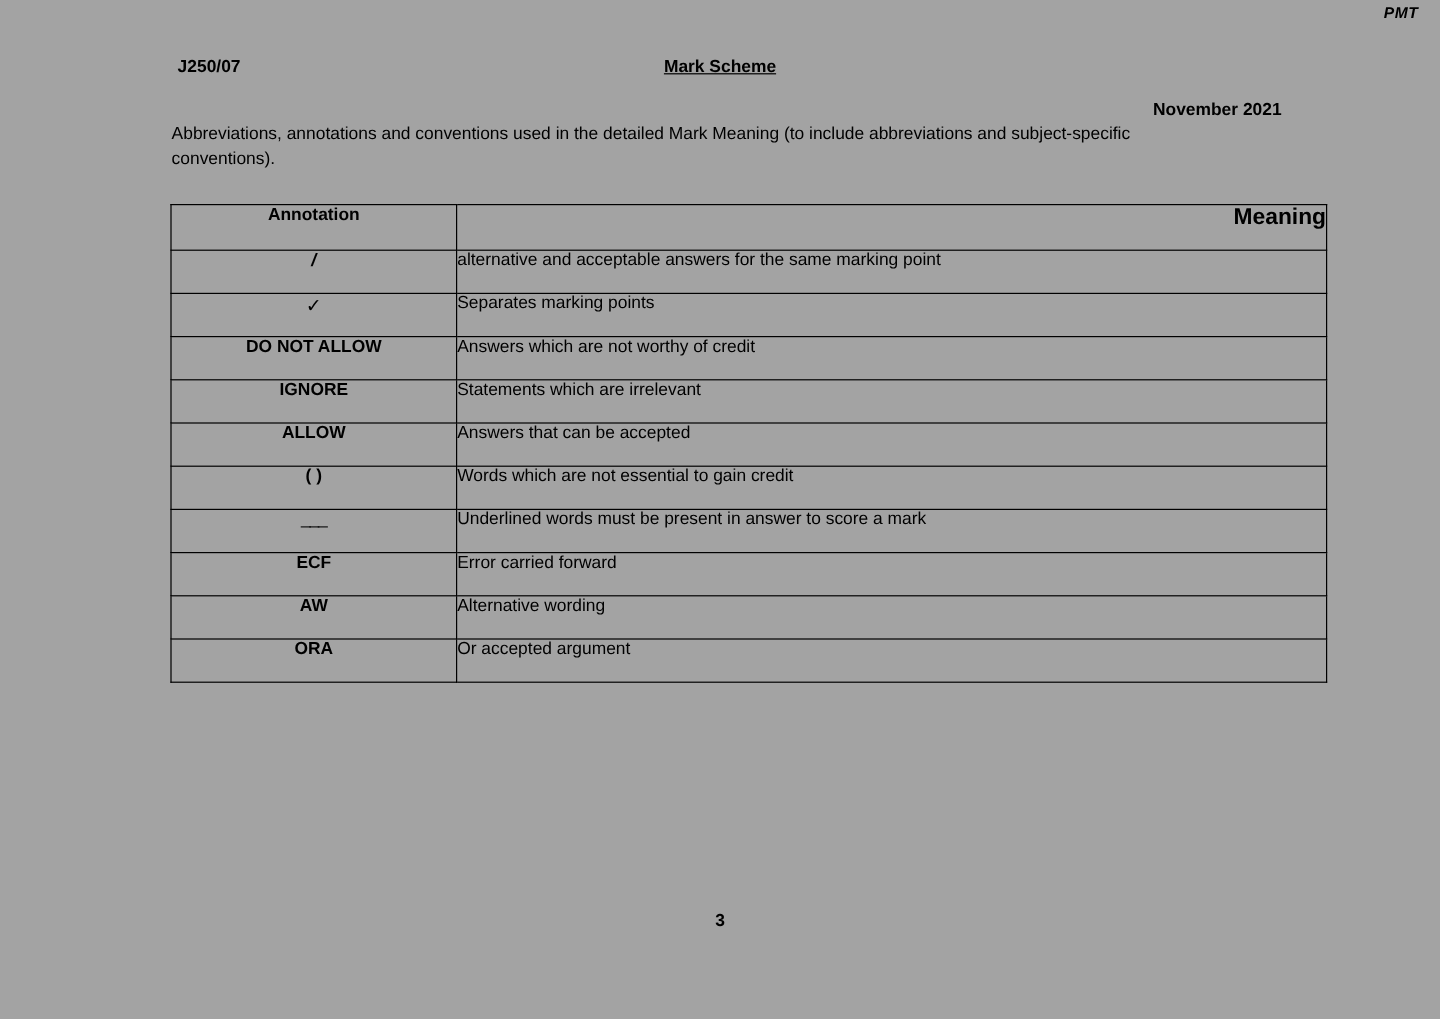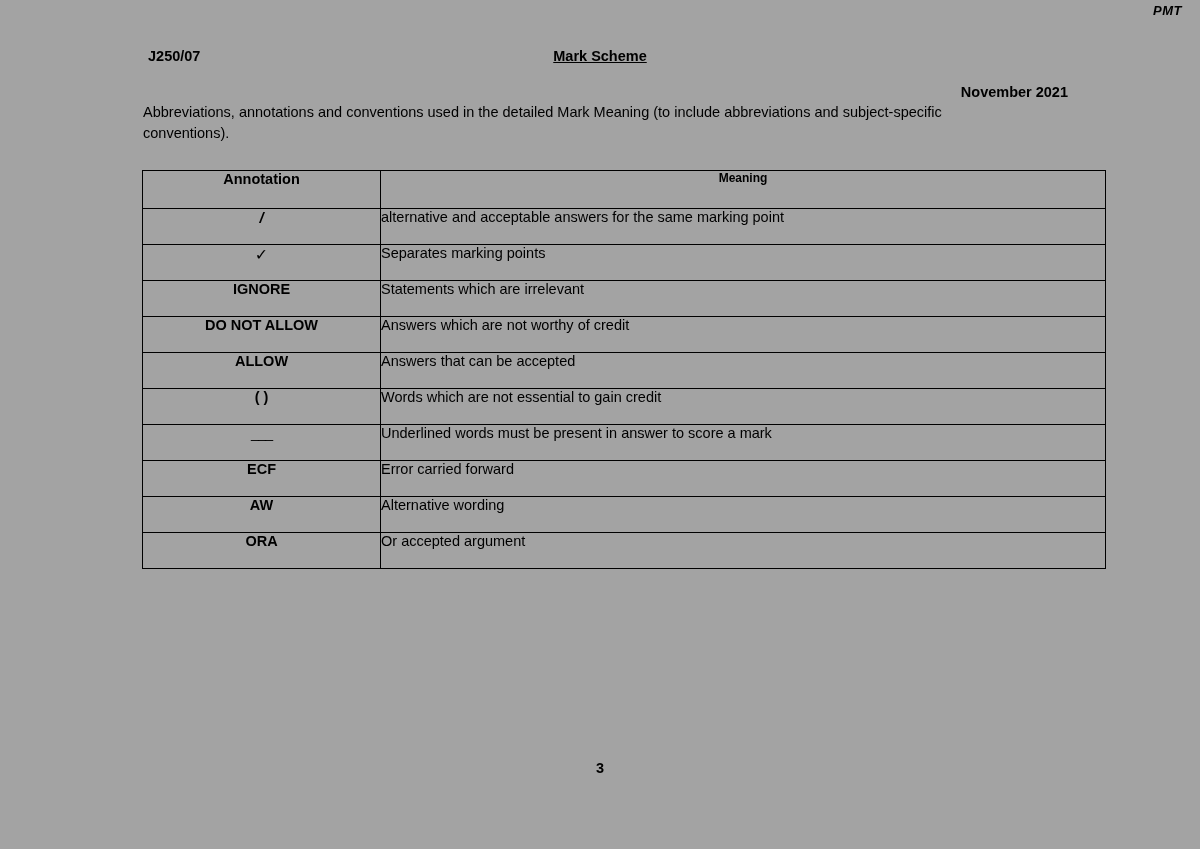--- a/index.html
+++ b/index.html
@@ -101,23 +101,23 @@
   }
   .head-ann {
     text-align: center;
     font-weight: bold;
     font-size: 14.5px;
     height: 38px;
     padding-top: 7px;
     box-sizing: border-box;
   }
   .head-mean {
-    text-align: center;
-    font-weight: bold;
-    font-size: 12px;
+    text-align: right;
+    font-weight: bold;
+    font-size: 19px;
     height: 38px;
     padding: 7px 0 0 8px;
     box-sizing: border-box;
   }
   .sym-slash {
     font-style: italic;
     font-weight: bold;
     font-size: 15px;
   }
   .sym-tick {
@@ -168,28 +168,28 @@
     <tbody>
       <tr>
         <td class="cell-ann"><span class="sym-slash">/</span></td>
         <td class="cell-mean">alternative and acceptable answers for the same marking point</td>
       </tr>
       <tr>
         <td class="cell-ann"><span class="sym-tick">✓</span></td>
         <td class="cell-mean">Separates marking points</td>
       </tr>
       <tr>
+        <td class="cell-ann">DO NOT ALLOW</td>
+        <td class="cell-mean">Answers which are not worthy of credit</td>
+      </tr>
+      <tr>
         <td class="cell-ann">IGNORE</td>
         <td class="cell-mean">Statements which are irrelevant</td>
       </tr>
       <tr>
-        <td class="cell-ann">DO NOT ALLOW</td>
-        <td class="cell-mean">Answers which are not worthy of credit</td>
-      </tr>
-      <tr>
         <td class="cell-ann">ALLOW</td>
         <td class="cell-mean">Answers that can be accepted</td>
       </tr>
       <tr>
         <td class="cell-ann">( )</td>
         <td class="cell-mean">Words which are not essential to gain credit</td>
       </tr>
       <tr>
         <td class="cell-ann"><span class="sym-underline">___</span></td>
         <td class="cell-mean">Underlined words must be present in answer to score a mark</td>

